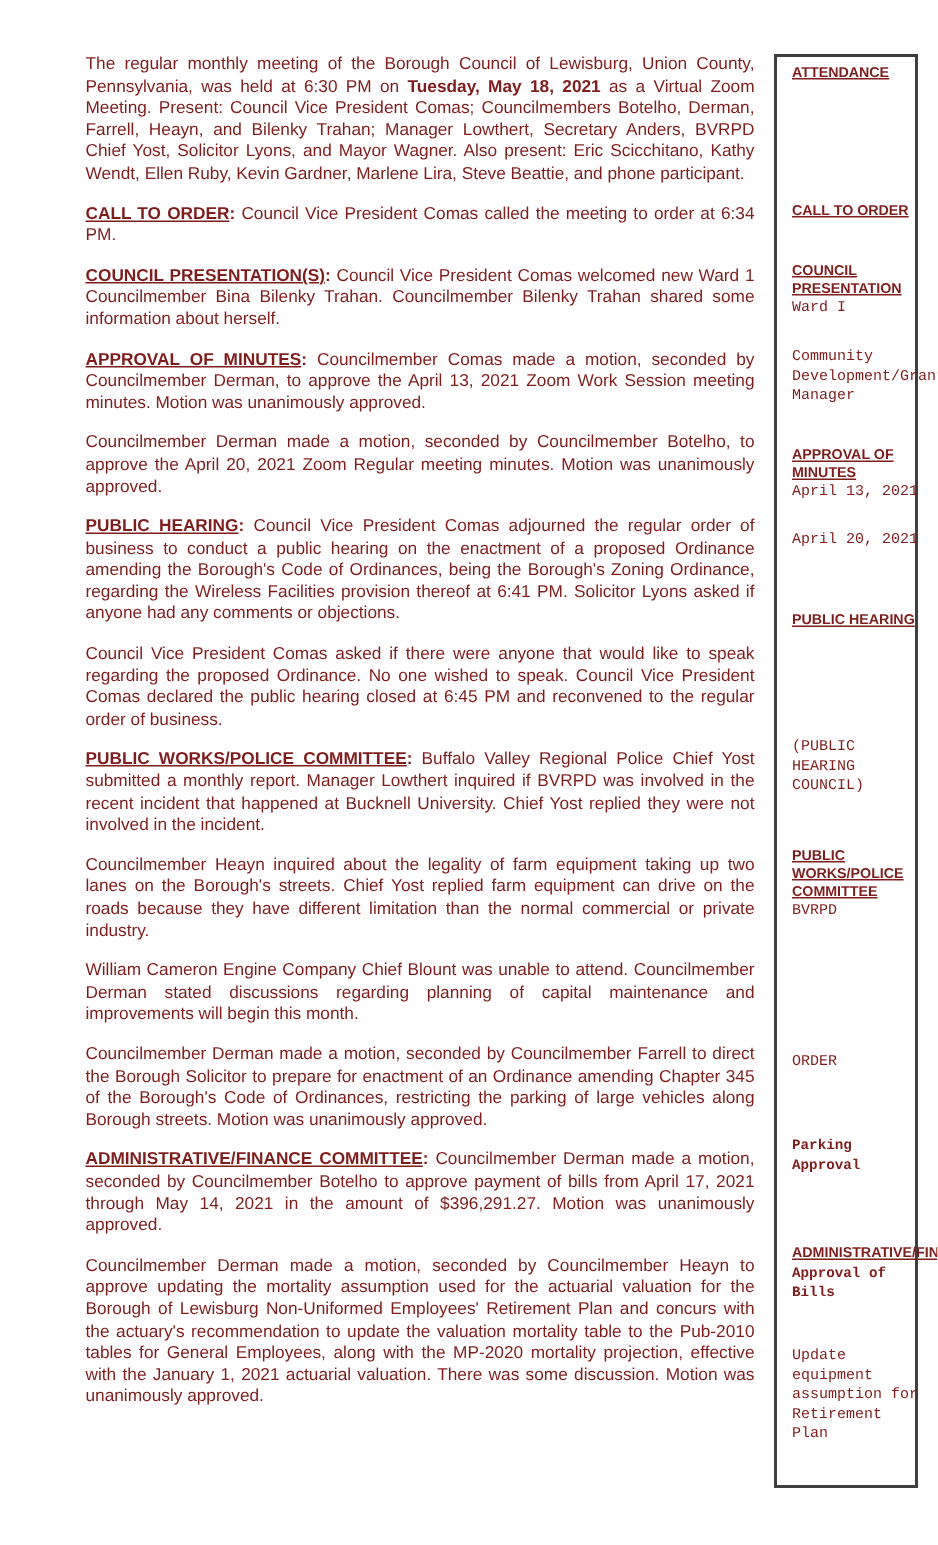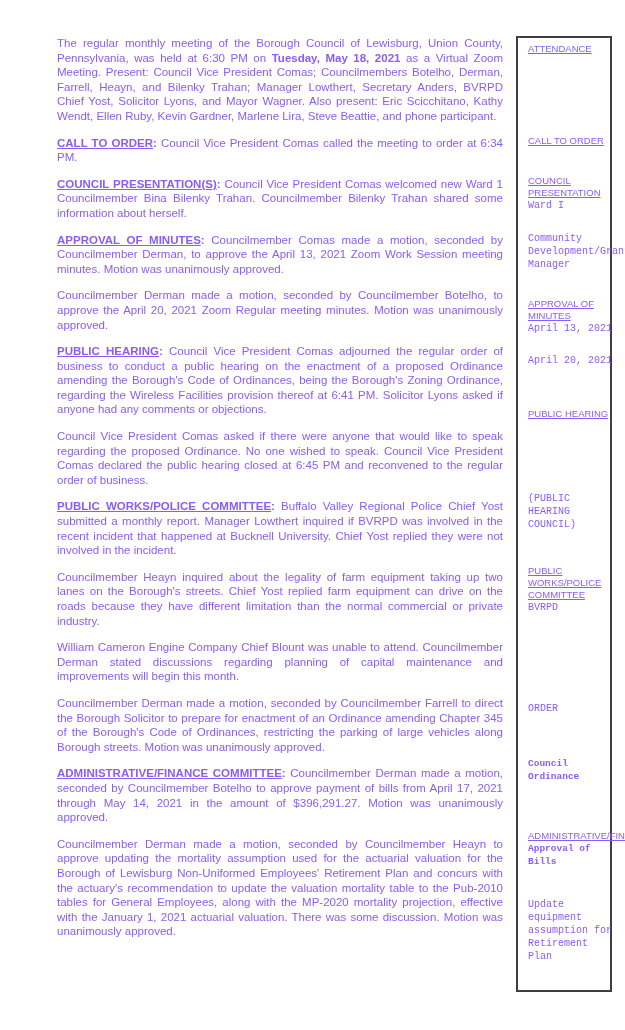--- a/index.html
+++ b/index.html
@@ -1,20 +1,20 @@
 <!DOCTYPE html>
 <html><head>
 <meta charset="utf-8">
 <style>
   html,body{margin:0;padding:0;background:#ffffff;}
   .page{
     position:relative;
     width:625px;height:1030px;
     background:#ffffff;
-    color:#8b5cf6;
+    color:#7f1d1d;
     font-family:"Liberation Sans","DejaVu Sans",sans-serif;
     overflow:hidden;
   }
   .main{
     position:absolute;
     left:57px;top:36px;
     width:446px;
     font-size:11.5px;
     line-height:14.6px;
     text-align:justify;
@@ -33,21 +33,21 @@
   }
   .note{
     position:absolute;
     left:10px;
     width:84px;
     font-size:10px;
     line-height:13px;
     text-align:left;
   }
   .note-h{
-    font-weight:normal;
+    font-weight:bold;
     text-decoration:underline;
     font-size:9.5px;
     line-height:12px;
   }
   .note-sub{font-size:10px;line-height:13px;font-family:Liberation Mono, monospace;}
   .note-sub.bold{font-weight:bold;font-size:9.5px;}
 </style>
 </head>
 <body>
 
@@ -123,21 +123,21 @@
     <div class="note" style="top:527px">
       <div class="note-h">PUBLIC WORKS/POLICE COMMITTEE</div>
       <div class="note-sub">BVRPD</div>
     </div>
 
     <div class="note" style="top:664px">
       <div class="note-sub">ORDER</div>
     </div>
 
     <div class="note" style="top:719px">
-      <div class="note-sub bold">Council Ordinance</div>
+      <div class="note-sub bold">Parking Approval</div>
     </div>
 
     <div class="note" style="top:792px">
       <div class="note-h">ADMINISTRATIVE/FINANCE</div>
       <div class="note-sub bold">Approval of Bills</div>
     </div>
 
     <div class="note" style="top:860px">
       <div class="note-sub">Update equipment assumption for Retirement Plan</div>
     </div>

